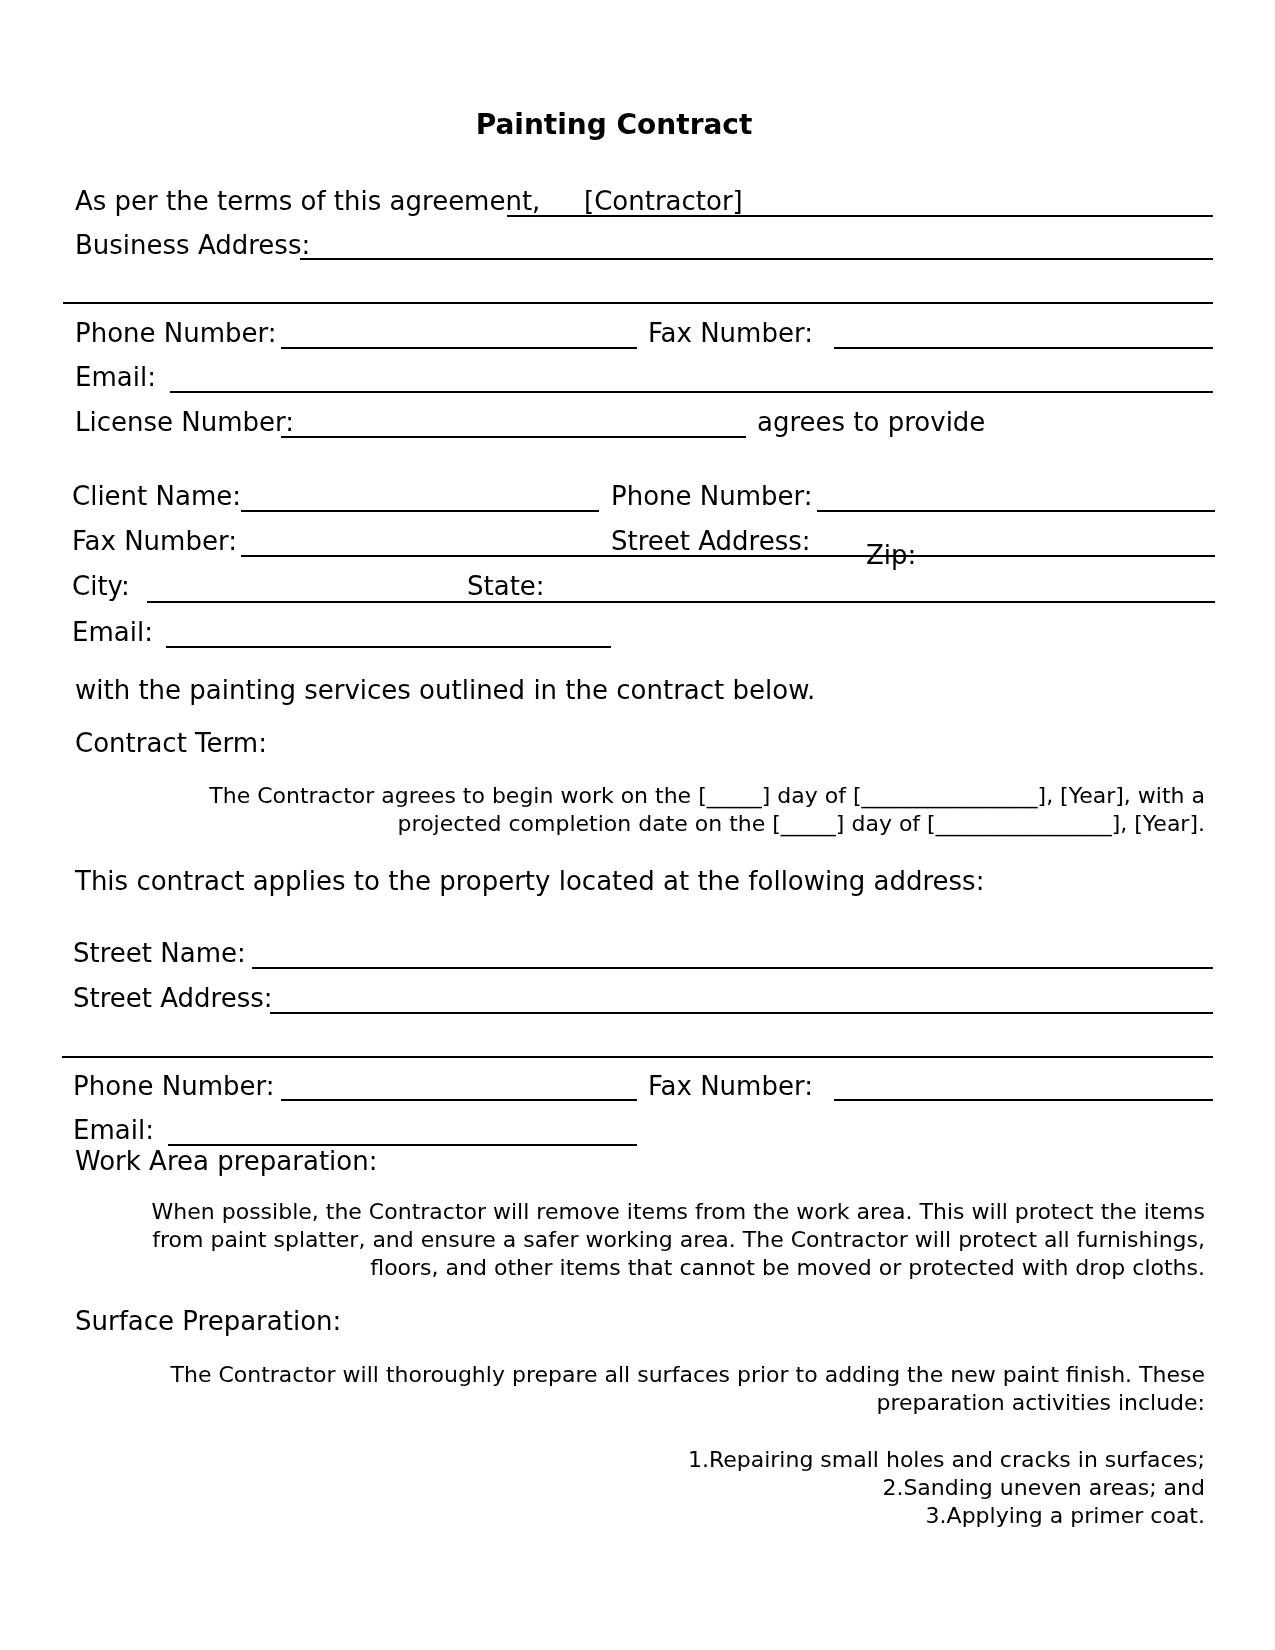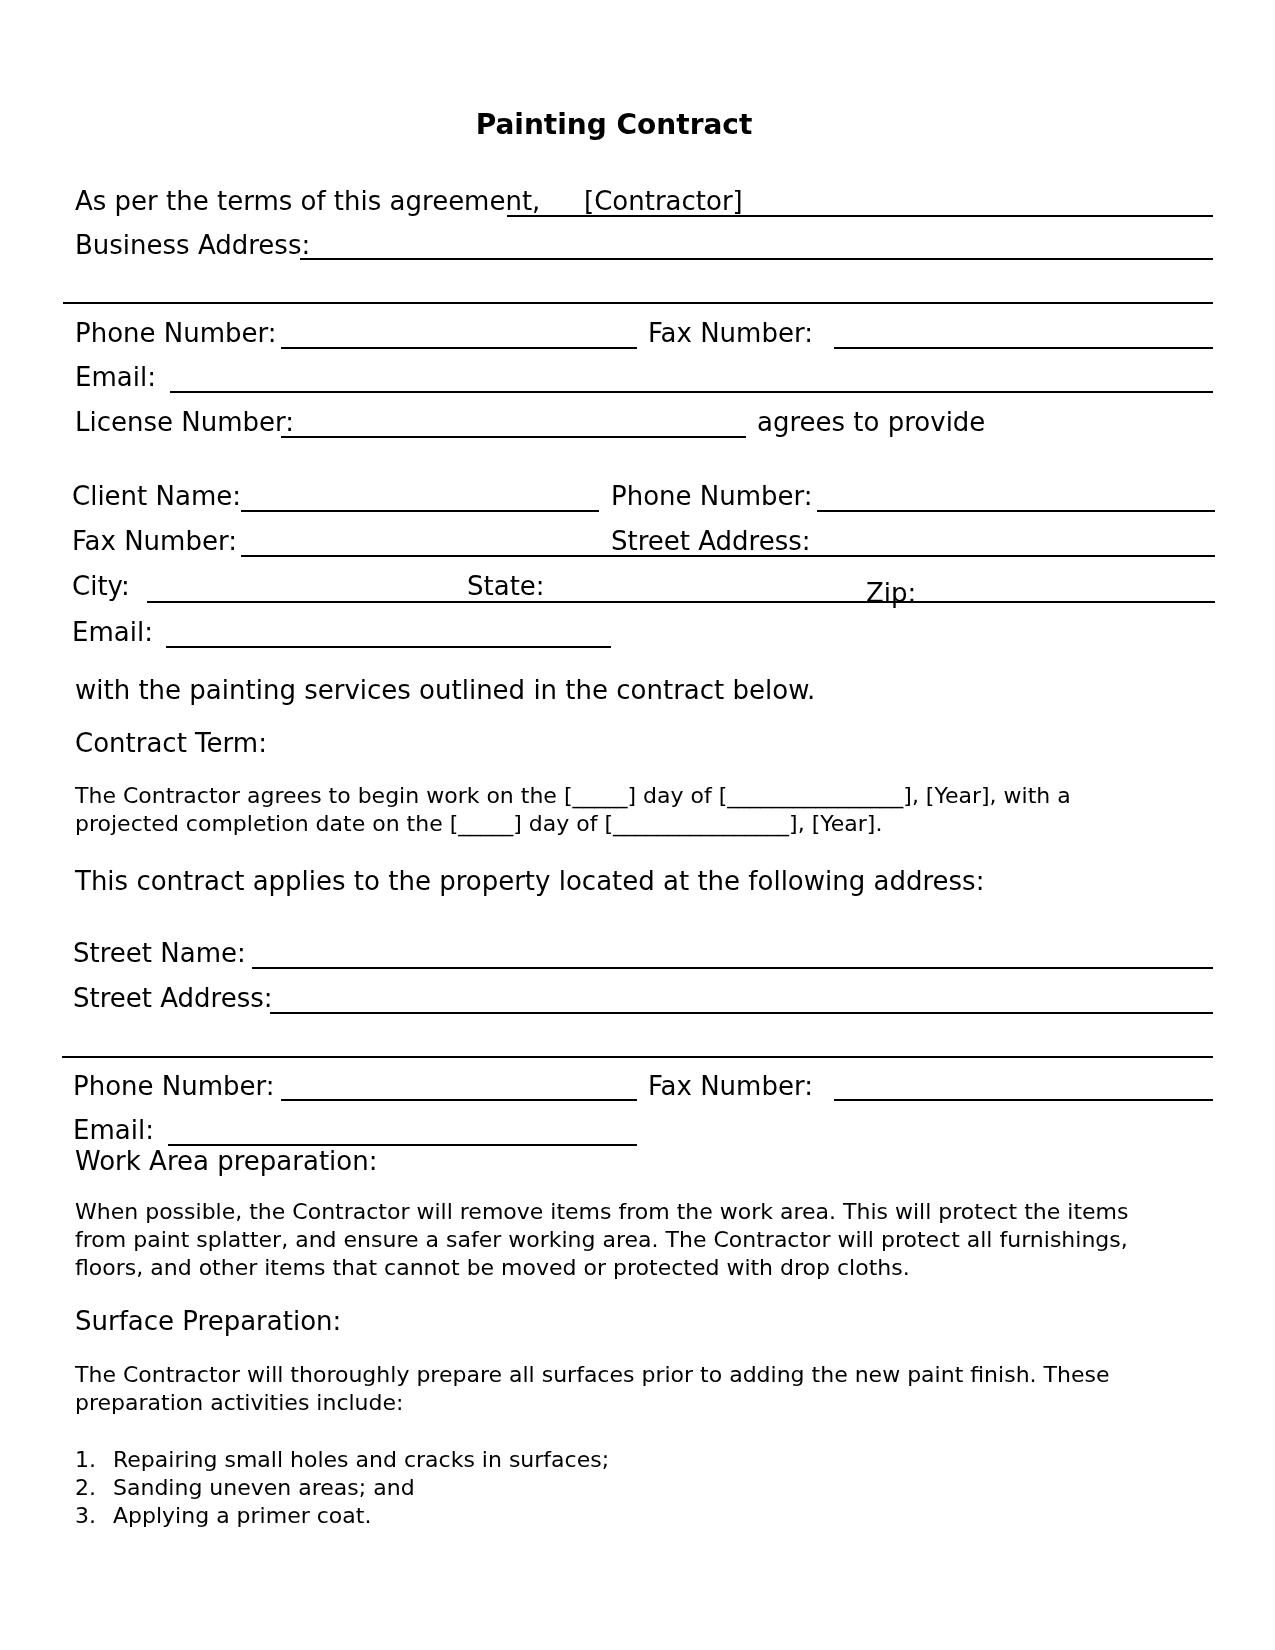--- a/index.html
+++ b/index.html
@@ -3,21 +3,21 @@
 <meta charset="utf-8">
 <style>
   html, body { margin: 0; padding: 0; background: #ffffff; }
   body { width: 1275px; height: 1650px; position: relative; overflow: hidden;
          font-family: "DejaVu Sans", sans-serif; color: #000; }
   .abs { position: absolute; white-space: nowrap; }
   .t { font-size: 26px; line-height: 26px; }
   .title { font-size: 28px; font-weight: bold; }
   .bold { font-weight: normal; }
   .line { position: absolute; height: 0; border-top: 2px solid #000; }
-  .para { position: absolute; font-size: 22px; line-height: 28px; left: 75px; width: 1130px; }
+  .para { position: absolute; font-size: 22px; line-height: 28px; left: 75px; width: 1130px; text-align: right; }
 </style>
 </head>
 <body>
 
 <div class="abs title" style="left:0;width:1228px;text-align:center;top:108px;">Painting Contract</div>
 
 <div class="abs t" style="left:75px;top:188px;">As per the terms of this agreement,</div>
 <div class="abs t" style="left:544px;top:188px;margin-left:40px;">[Contractor]</div>
 <div class="line" style="left:507px;width:706px;top:215px;"></div>
 
@@ -41,21 +41,21 @@
 <div class="line" style="left:241px;width:358px;top:510px;"></div>
 <div class="abs t" style="left:611px;top:483px;">Phone Number:</div>
 <div class="line" style="left:817px;width:398px;top:510px;"></div>
 
 <div class="abs t" style="left:72px;top:528px;">Fax Number:</div>
 <div class="line" style="left:241px;width:974px;top:555px;"></div>
 <div class="abs t" style="left:611px;top:528px;">Street Address:</div>
 
 <div class="abs t" style="left:72px;top:573px;">City:</div>
 <div class="abs t" style="left:467px;top:573px;">State:</div>
-<div class="abs t" style="left:866px;top:580px;text-align:right;">Zip:</div>
+<div class="abs t" style="left:866px;top:542px;text-align:right;">Zip:</div>
 <div class="line" style="left:147px;width:1068px;top:601px;"></div>
 
 <div class="abs t" style="left:72px;top:619px;">Email:</div>
 <div class="line" style="left:166px;width:445px;top:646px;"></div>
 
 <div class="abs t" style="left:75px;top:677px;">with the painting services outlined in the contract below.</div>
 
 <div class="abs t bold" style="left:75px;top:730px;">Contract Term:</div>
 <div class="para" style="top:782px;">
   <div>The Contractor agrees to begin work on the [_____] day of [________________], [Year], with a</div>

